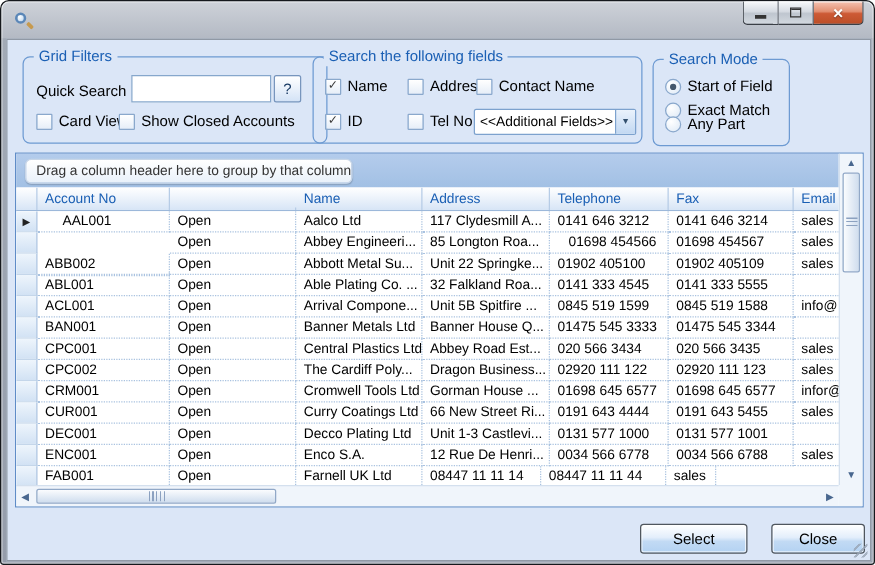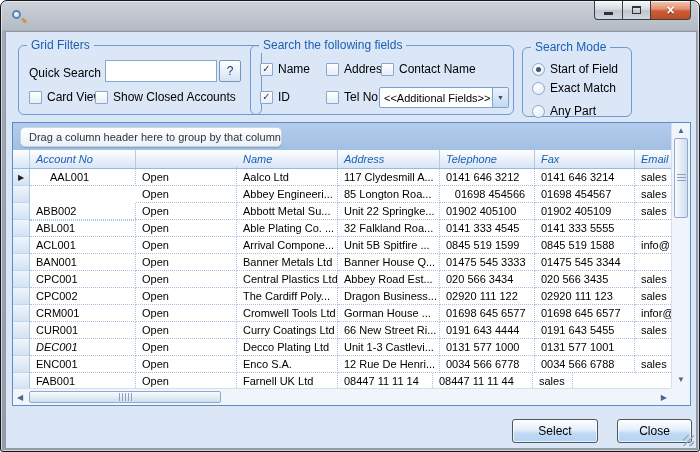--- a/index.html
+++ b/index.html
@@ -73,21 +73,21 @@
     border:1px solid #5f8cc7; background:#fff; }
   .group-strip { position:absolute; left:0; top:0; right:19px; height:27px;
     background:linear-gradient(#b4ccec,#a2c0e4); }
   .group-pill { position:absolute; left:7px; top:4px; width:262px; height:20px;
     background:linear-gradient(#ffffff,#e9f1fa); border:1px solid #c8d6e8; border-radius:5px;
     font-size:11px; color:#333; display:flex; align-items:center; padding:0 8px;
     box-shadow:0 1px 1px rgba(0,0,0,.18); white-space:nowrap; overflow:hidden; }
   .header-row { position:absolute; left:0; top:27px; right:19px; height:19px; display:flex;
     background:linear-gradient(#ffffff,#d7e5f6); border-bottom:1px solid #9cb8da; overflow:hidden; }
   .hcell { flex:0 0 auto; font-size:11px; color:#1a5fb4; padding:3px 0 0 6px;
-    border-right:1px solid #b6cce6; white-space:nowrap; overflow:hidden;font-style:italic; }
+    border-right:1px solid #b6cce6; white-space:nowrap; overflow:hidden; }
   .hcell.sel { padding:0; }
   .rows { position:absolute; left:0; top:46px; right:19px; bottom:17px; overflow:hidden; background:#fff; }
   .row { display:flex; height:17px; }
   .cell { flex:0 0 auto; font-size:11px; color:#000; padding:2px 0 0 6px;
     border-right:1px dotted #a9c2e0; border-bottom:1px dotted #a9c2e0;
     white-space:nowrap; overflow:hidden; }
   .selcell { flex:0 0 auto; background:linear-gradient(#eef5fc,#d2e2f4);
     border-right:1px solid #a9c2e0; border-bottom:1px solid #c4d6ea;
     display:flex; align-items:center; justify-content:center; font-size:8px; color:#222; }
 
@@ -196,21 +196,21 @@
       <span class="gb-title">Search Mode</span>
       <div id="mode-radios">
           <div class="radio-item" style="left: 9px; top: 14px;">
             <span class="rb on"></span>
             <span>Start of Field</span>
           </div>
           <div class="radio-item" style="left: 9px; top: 33px;">
             <span class="rb"></span>
             <span>Exact Match</span>
           </div>
-          <div class="radio-item" style="left: 9px; top: 56px;">
+          <div class="radio-item" style="left: 9px; top: 44px;">
             <span class="rb"></span>
             <span>Any Part</span>
           </div>
         </div>
     </div>
 
     <div id="grid-panel">
       <div class="group-strip">
         <div class="group-pill">Drag a column header here to group by that column.</div>
       </div>
@@ -320,21 +320,21 @@
             <div class="cell" style="width: 106px;">CUR001</div>
             <div class="cell" style="width: 101px;">Open</div>
             <div class="cell" style="width: 101px;">Curry Coatings Ltd</div>
             <div class="cell" style="width: 102px;">66 New Street Ri...</div>
             <div class="cell" style="width: 95px;">0191 643 4444</div>
             <div class="cell" style="width: 100px;">0191 643 5455</div>
             <div class="cell" style="width: 40px;">sales</div>
           </div>
           <div class="row">
             <div class="selcell" style="width: 17px;"></div>
-            <div class="cell" style="width: 106px; font-style: italic;">DEC001</div>
+            <div class="cell" style="width: 106px;">DEC001</div>
             <div class="cell" style="width: 101px;">Open</div>
             <div class="cell" style="width: 101px;">Decco Plating Ltd</div>
             <div class="cell" style="width: 102px;">Unit 1-3 Castlevi...</div>
             <div class="cell" style="width: 95px;">0131 577 1000</div>
             <div class="cell" style="width: 100px;">0131 577 1001</div>
             <div class="cell" style="width: 40px;"></div>
           </div>
           <div class="row">
             <div class="selcell" style="width: 17px;"></div>
             <div class="cell" style="width: 106px;">ENC001</div>

